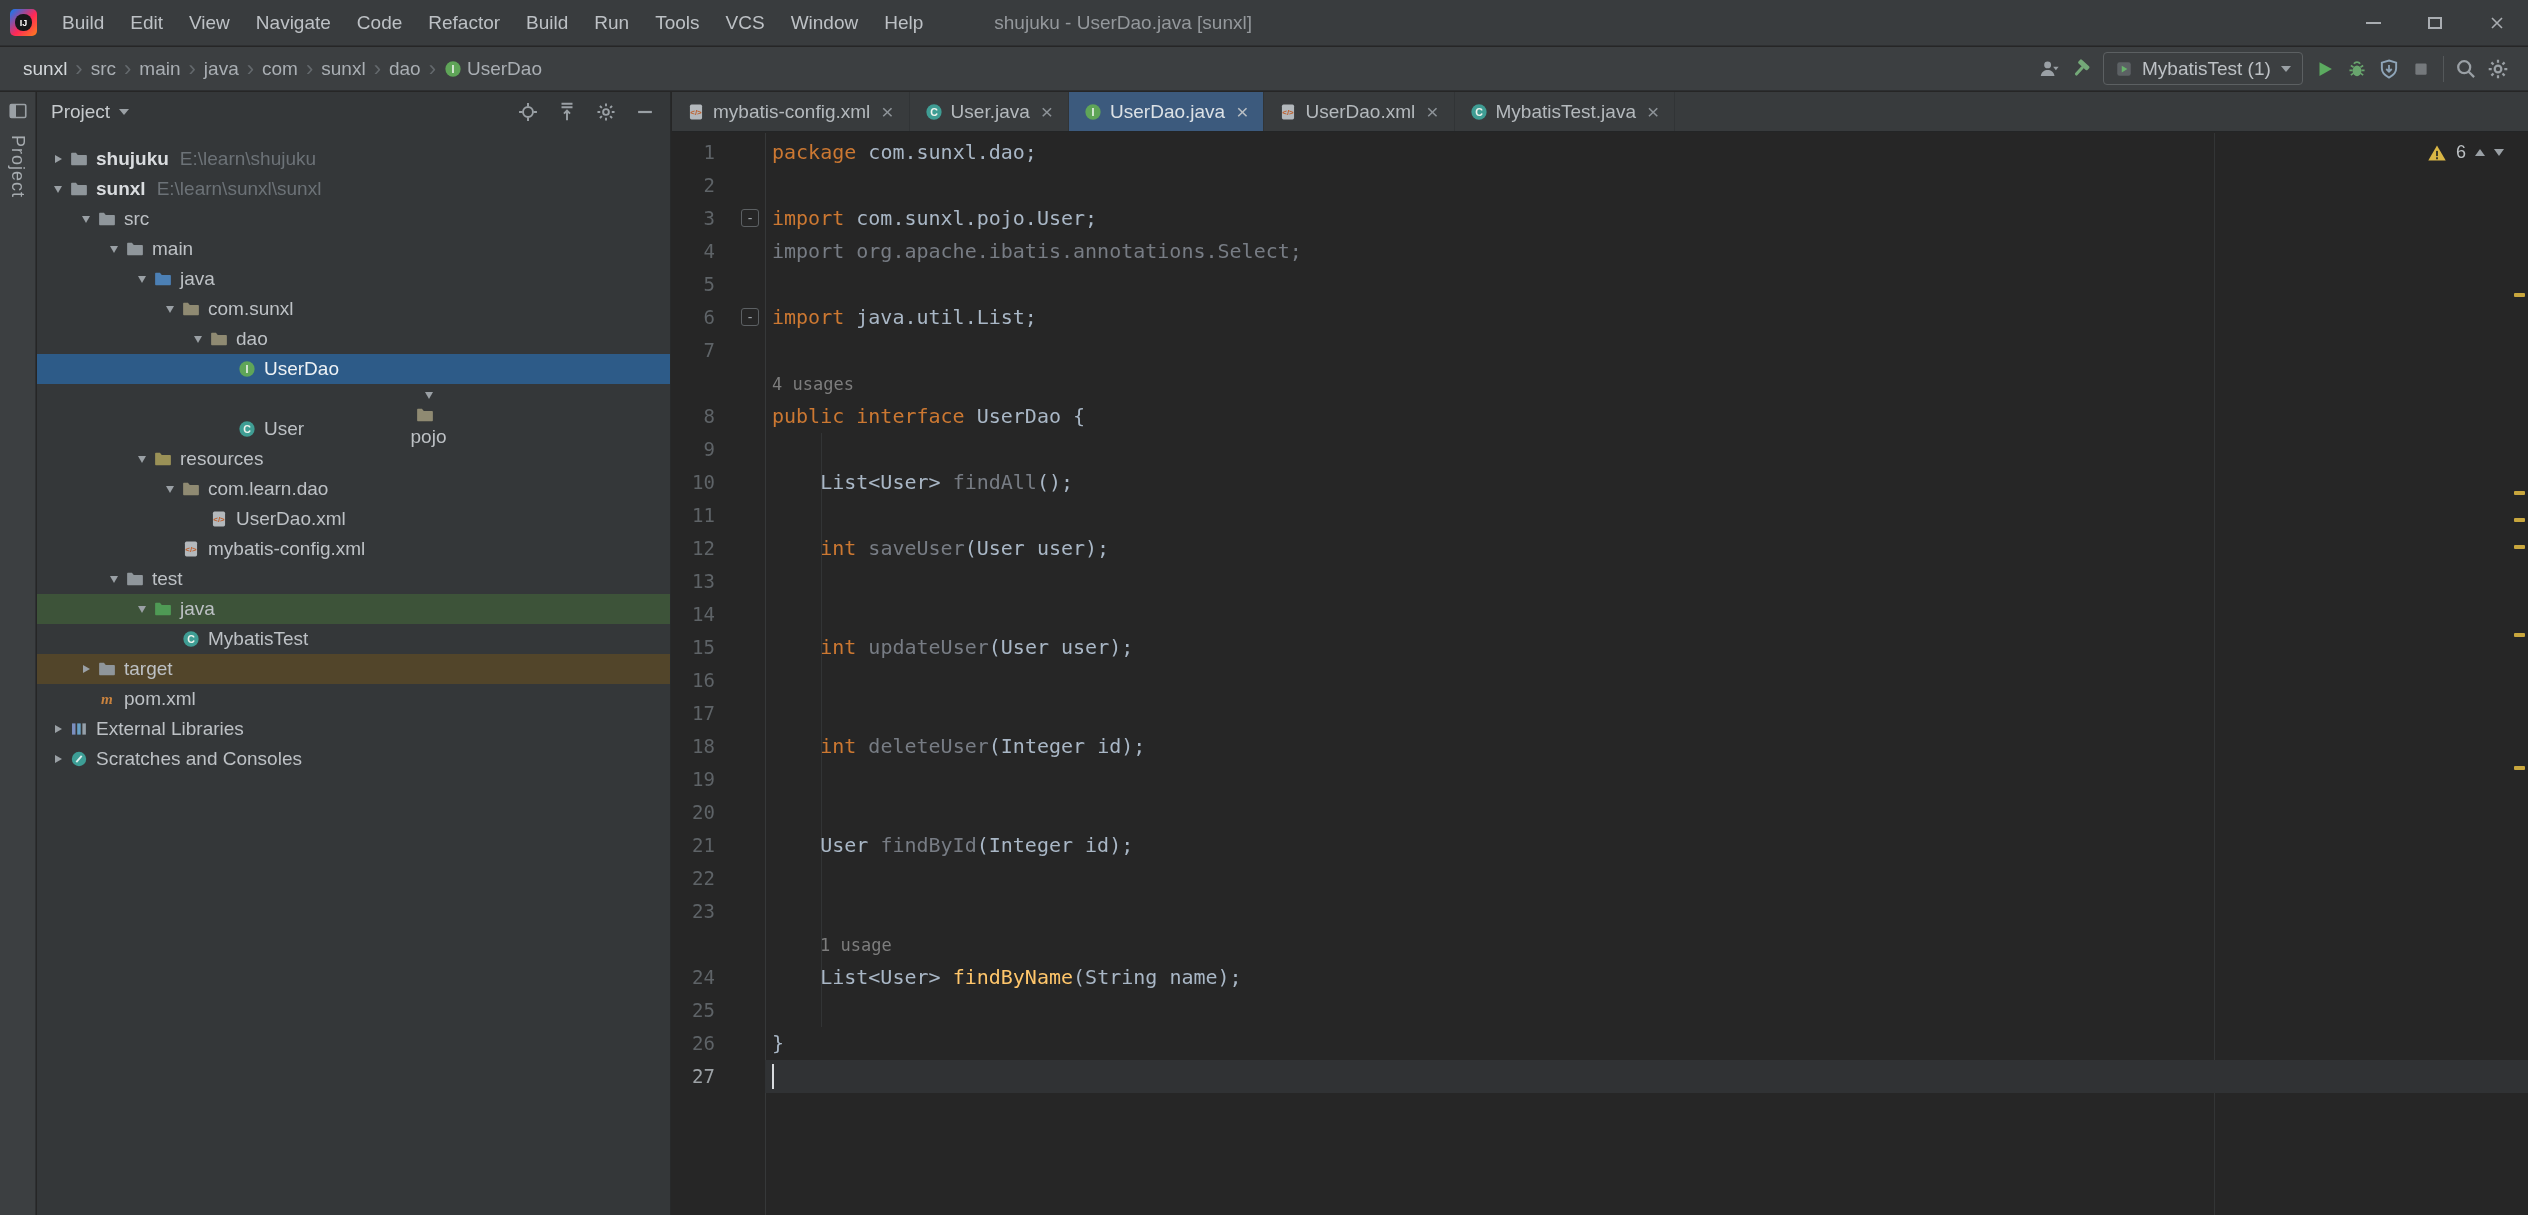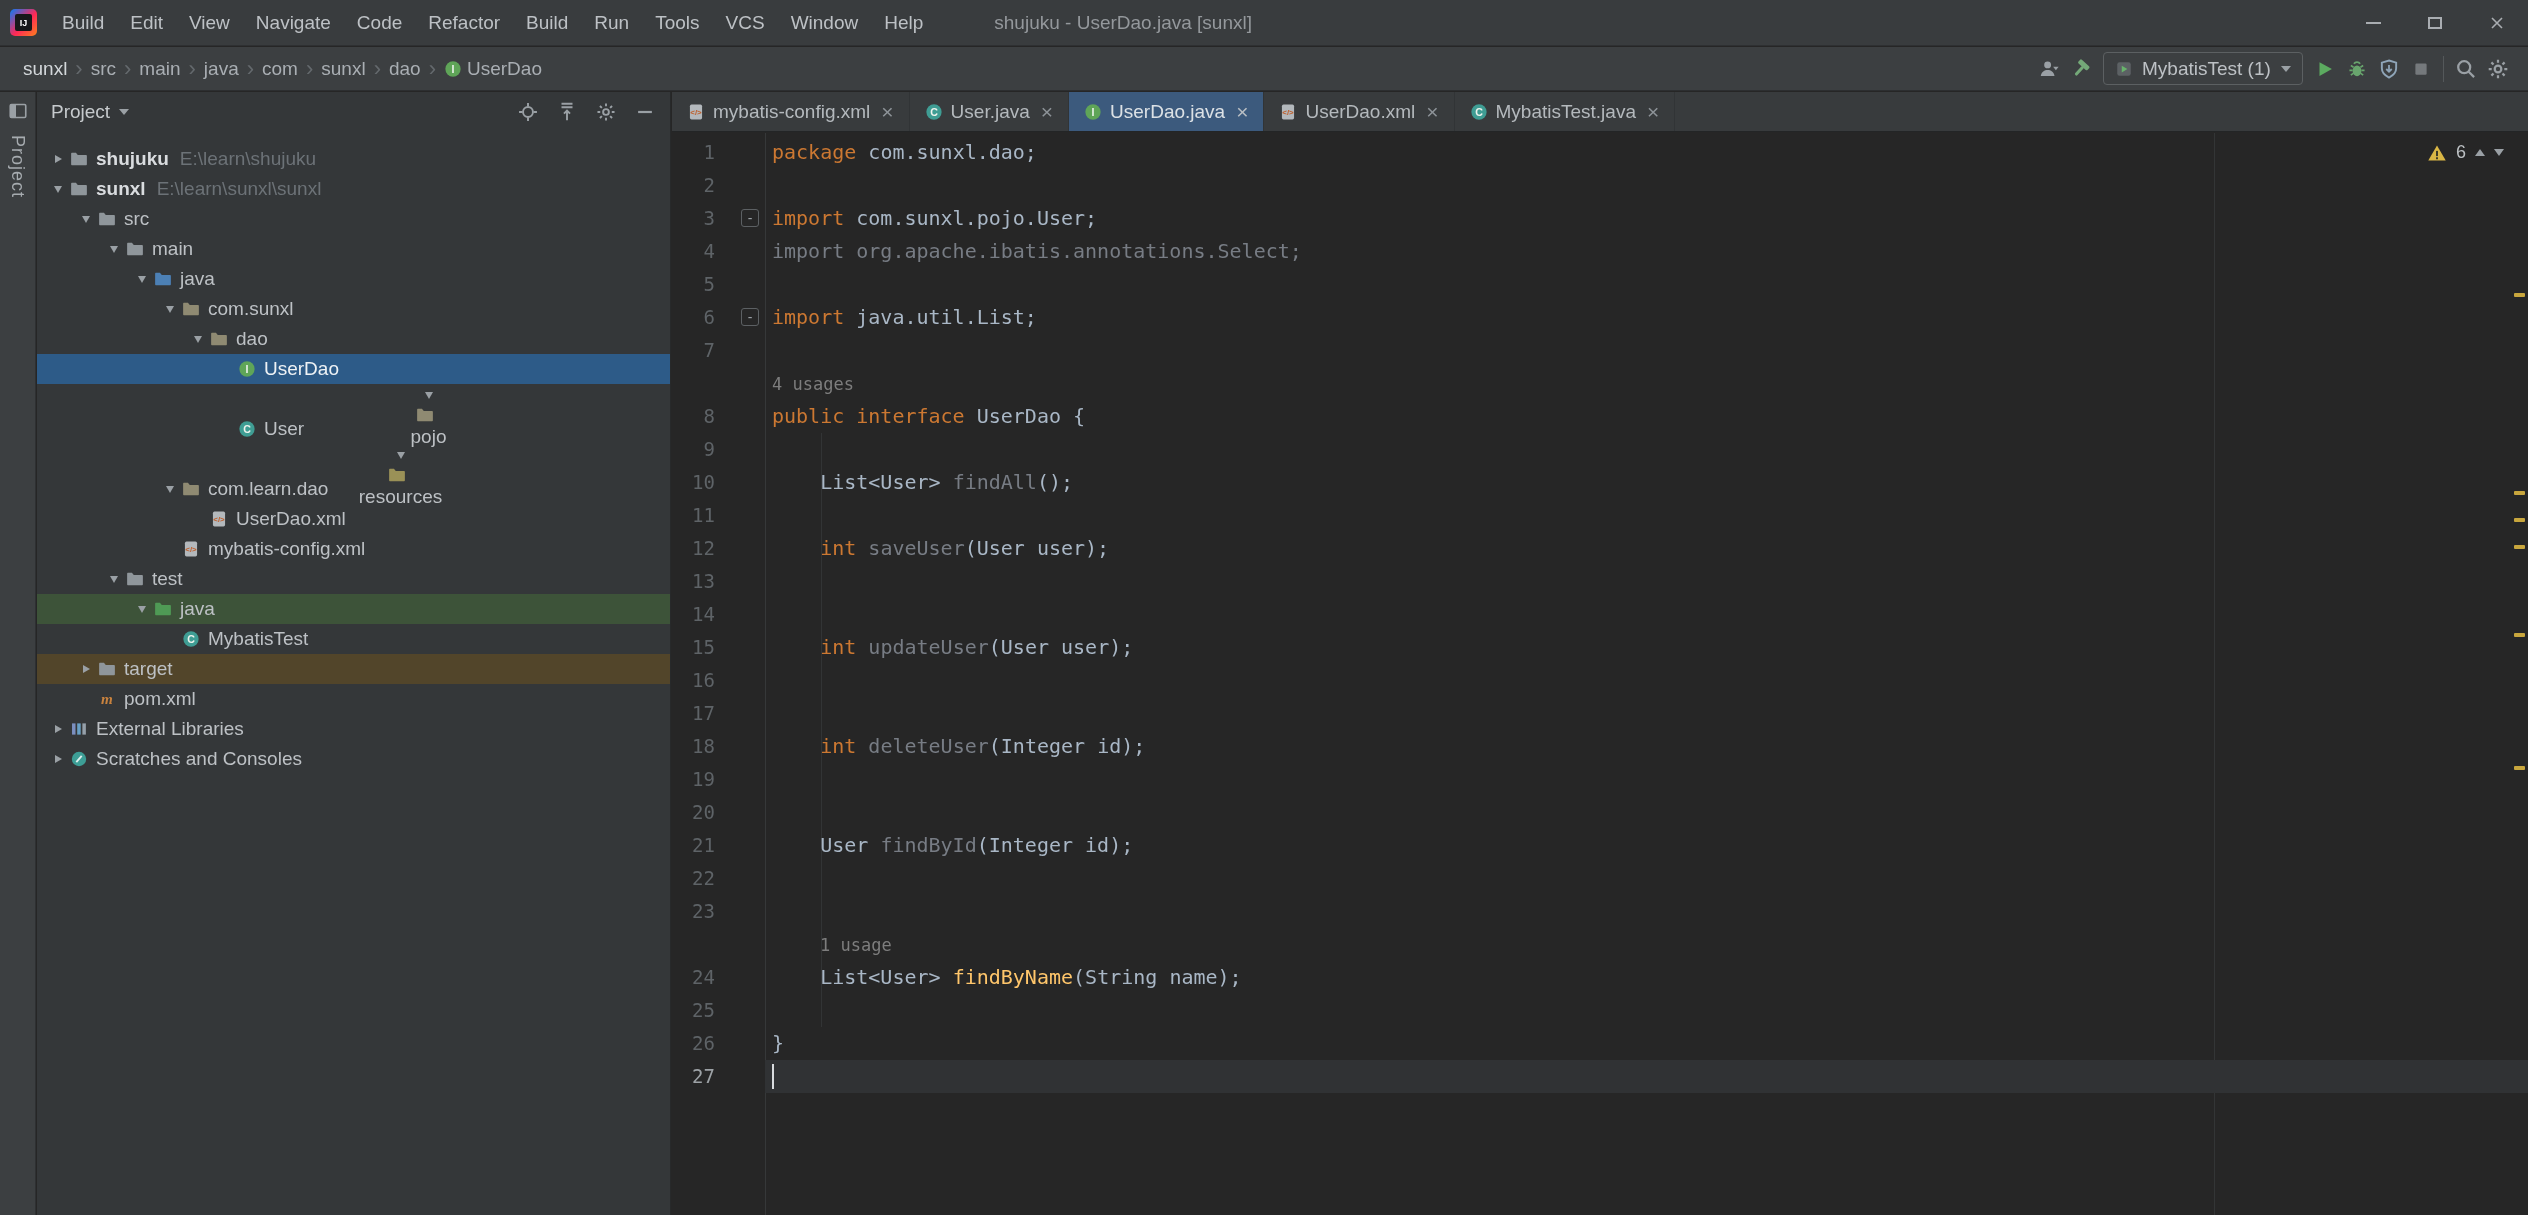--- a/index.html
+++ b/index.html
@@ -2,21 +2,21 @@
 <html><head>
 <meta charset="utf-8">
 <style>
 *{margin:0;padding:0;box-sizing:border-box}
 body{width:2528px;height:1215px;overflow:hidden;background:#262626}
 #app{position:relative;width:2528px;height:1215px;font-family:"Liberation Sans",sans-serif;font-size:19px;color:#bdc1c5;background:#262626;cursor:default}
 svg{display:block}
 
 .titlebar{position:absolute;top:0;left:0;right:0;height:46px;background:#393c3e;border-bottom:1px solid #2e3032;display:flex;align-items:center;z-index:6}
 .win-logo{width:27px;height:27px;border-radius:5px;margin:0 12px 0 10px;background:linear-gradient(135deg,#087cfa 0%,#fe2857 55%,#fc801d 100%);position:relative;flex:0 0 auto}
-.win-logo b{position:absolute;inset:5px;background:#17181a;border-radius:2px;color:#fff;font-size:9px;font-weight:bold;display:flex;align-items:center;justify-content:center;font-style:normal}
+.win-logo b{position:absolute;inset:5px;background:#17181a;border-radius:8px;color:#fff;font-size:9px;font-weight:bold;display:flex;align-items:center;justify-content:center;font-style:normal}
 .menus{display:flex;height:100%}
 .menu-item{padding:0 13px;display:flex;align-items:center;color:#bdc1c5}
 .win-title{margin-left:58px;color:#94989c;white-space:nowrap}
 .win-controls{margin-left:auto;display:flex;height:100%}
 .win-btn{width:62px;display:flex;align-items:center;justify-content:center}
 .glyph-min{width:15px;height:2px;background:#a9adb1}
 .glyph-max{width:14px;height:12px;border:2px solid #a9adb1}
 
 .toolbar{position:absolute;top:47px;left:0;right:0;height:44px;background:#3c3f41;border-bottom:1px solid #2c2e30;display:flex;align-items:center;padding:0 16px;z-index:5}
 .crumbs{display:flex;align-items:center}
@@ -369,21 +369,21 @@
         <div class="tree-row" style="padding-left: 178px;">
           <span class="chev"></span>
           <span class="tree-icon">
             <svg width="18" height="18" viewBox="0 0 16 16">
               <circle cx="8" cy="8" r="6.8" fill="#3f9d94"></circle>
               <text x="8" y="11.3" text-anchor="middle" font-size="9.5" font-weight="bold" fill="#edf3ed" font-family="Liberation Sans,sans-serif">C</text>
             </svg>
           </span>
           <span class="tree-label">User</span>
         </div>
-        <div class="tree-row" style="padding-left: 94px; flex-direction: column;">
+        <div class="tree-row" style="padding-left: 94px;">
           <span class="chev down">
             <i></i>
           </span>
           <span class="tree-icon">
             <svg width="18" height="18" viewBox="0 0 16 16">
               <path fill="#9a9157" d="M1 3.4c0-.5.4-.9.9-.9h3.4l1.6 2h7.2c.5 0 .9.4.9.9v7.2c0 .5-.4.9-.9.9H1.9c-.5 0-.9-.4-.9-.9z"></path>
             </svg>
           </span>
           <span class="tree-label">resources</span>
         </div>

